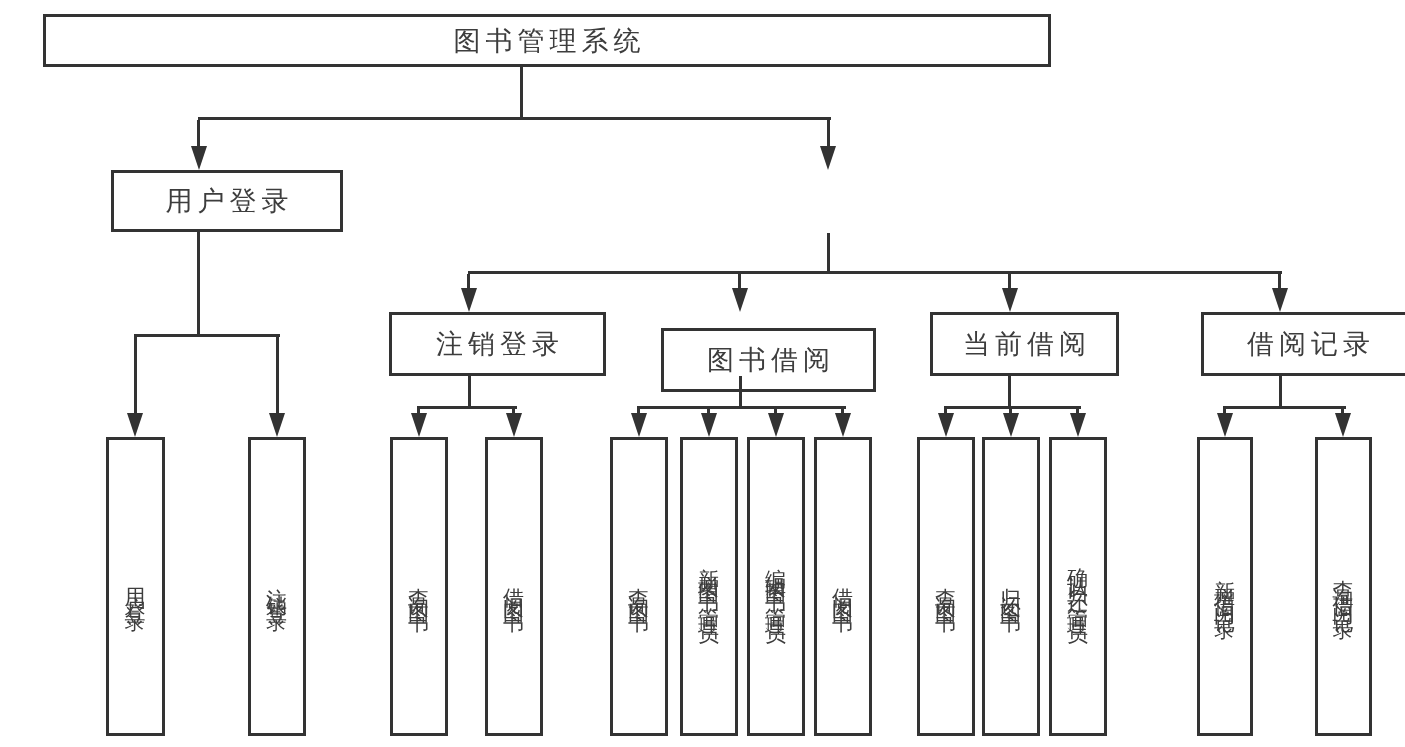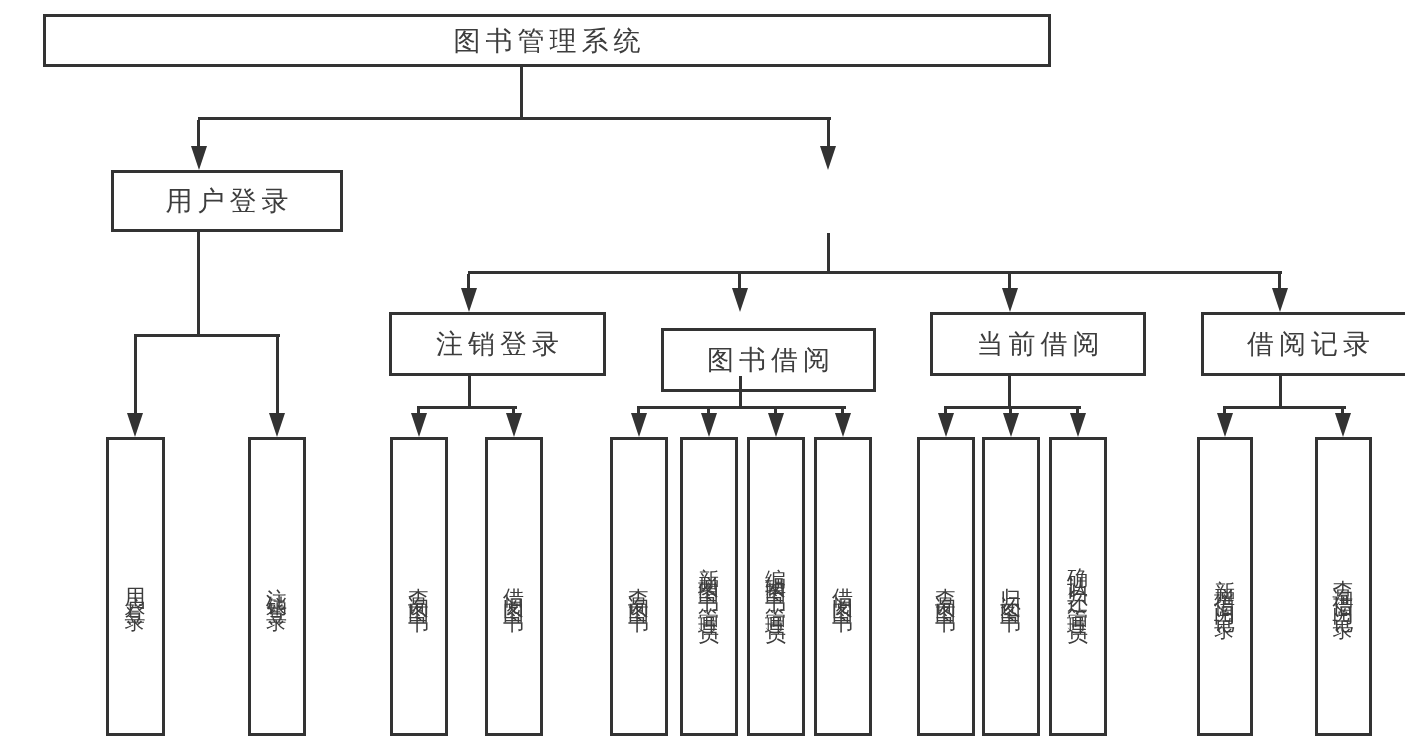--- a/index.html
+++ b/index.html
@@ -84,21 +84,21 @@
   <div class="arrow" style="left:1002px; top:288px;"></div>
   <div class="vline" style="left:1278px; top:274px; width:3px; height:16px;"></div>
   <div class="arrow" style="left:1272px; top:288px;"></div>
 
   <div class="box h-box" style="left:361px; top:312px; width:217px; height:64px;">
     <span>注销登录</span>
   </div>
   <div class="box h-box" style="left:633px; top:328px; width:215px; height:64px;">
     <span>图书借阅</span>
   </div>
-  <div class="box h-box" style="left:902px; top:312px; width:216px; height:64px;">
+  <div class="box h-box" style="left:902px; top:312px; width:189px; height:64px;">
     <span>当前借阅</span>
   </div>
   <div class="box h-box" style="left:1173px; top:312px; width:215px; height:64px;">
     <span>借阅记录</span>
   </div>
 
   <div class="vline" style="left:468px; top:376px; width:3px; height:32px;"></div>
   <div class="hline" style="left:417px; top:406px; width:100px; height:3px;"></div>
   <div class="vline" style="left:417px; top:409px; width:3px; height:6px;"></div>
   <div class="arrow" style="left:411px; top:413px;"></div>

